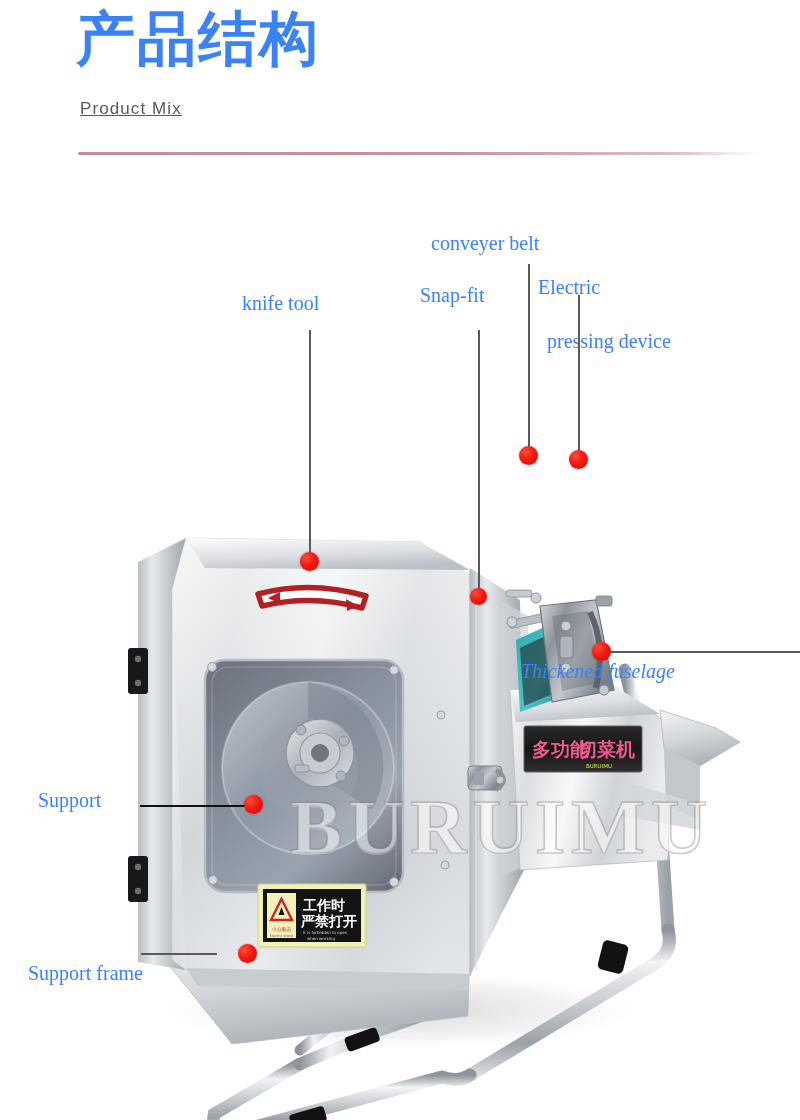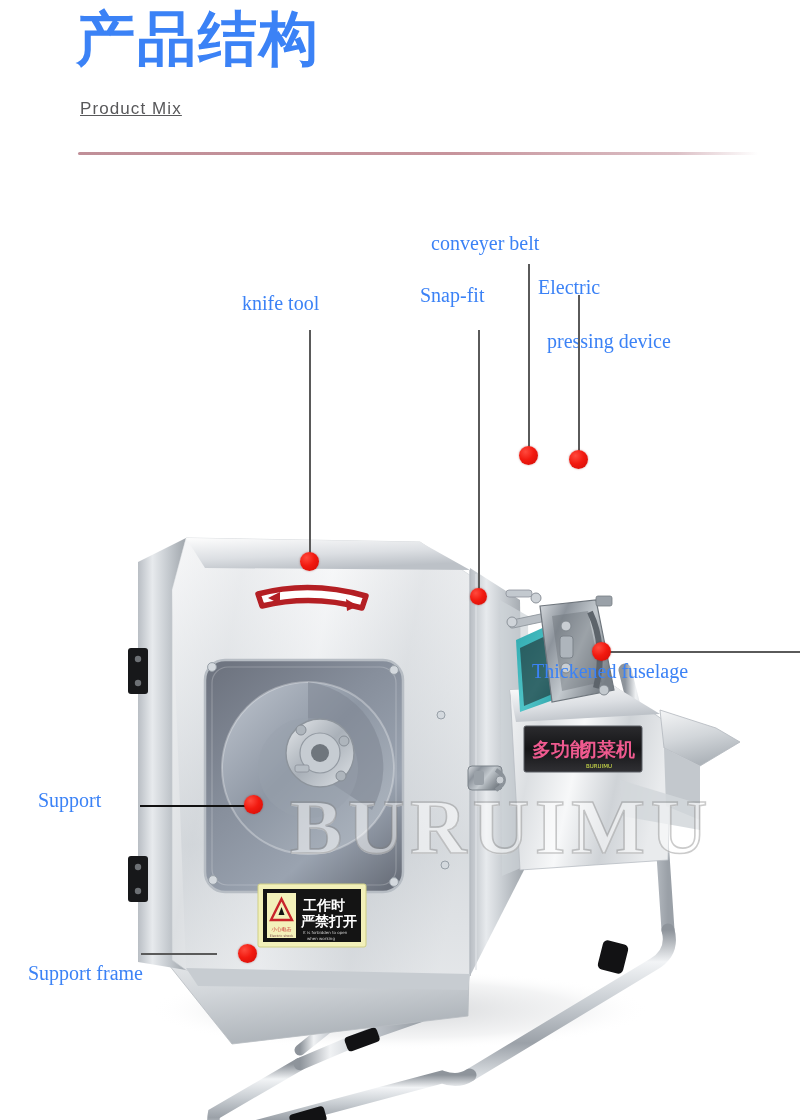--- a/index.html
+++ b/index.html
@@ -316,21 +316,21 @@
 
     <div class="lab" style="left:420px;top:112px;">Snap-fit</div>
     <div class="lead v" style="left:478px;top:160px;height:262px;"></div>
     <div class="dot sm" style="left:470px;top:418px;"></div>
 
     <div class="lab" style="left:538px;top:104px;">Electric</div>
     <div class="lab" style="left:547px;top:158px;">pressing device</div>
     <div class="lead v" style="left:578px;top:125px;height:160px;"></div>
     <div class="dot" style="left:569px;top:280px;"></div>
 
-    <div class="lab" style="left:532px;top:488px;">Thickened fuselage</div>
+    <div class="lab" style="left:521px;top:488px;font-style:italic;">Thickened fuselage</div>
     <div class="lead h" style="left:610px;top:481px;width:190px;"></div>
     <div class="dot" style="left:592px;top:472px;"></div>
 
     <div class="lab" style="left:38px;top:617px;">Support</div>
     <div class="lead hk" style="left:140px;top:635px;width:120px;"></div>
     <div class="dot" style="left:244px;top:625px;"></div>
 
     <div class="lab" style="left:28px;top:790px;">Support frame</div>
     <div class="lead h" style="left:141px;top:783px;width:76px;"></div>
     <div class="dot" style="left:238px;top:774px;"></div>

